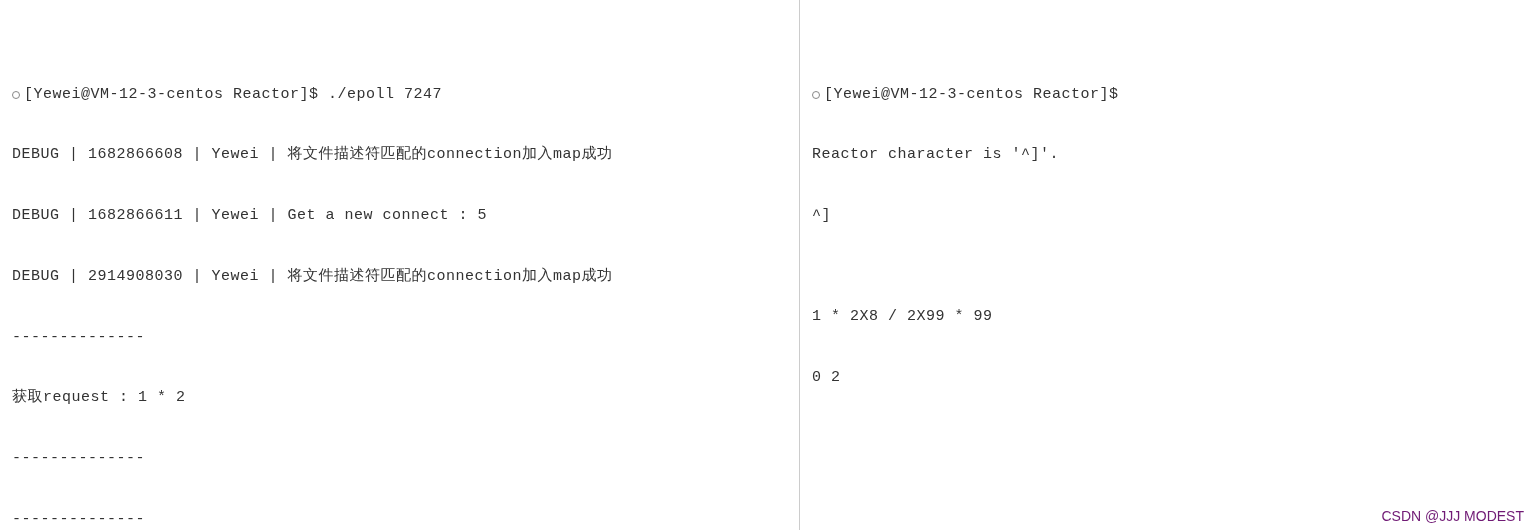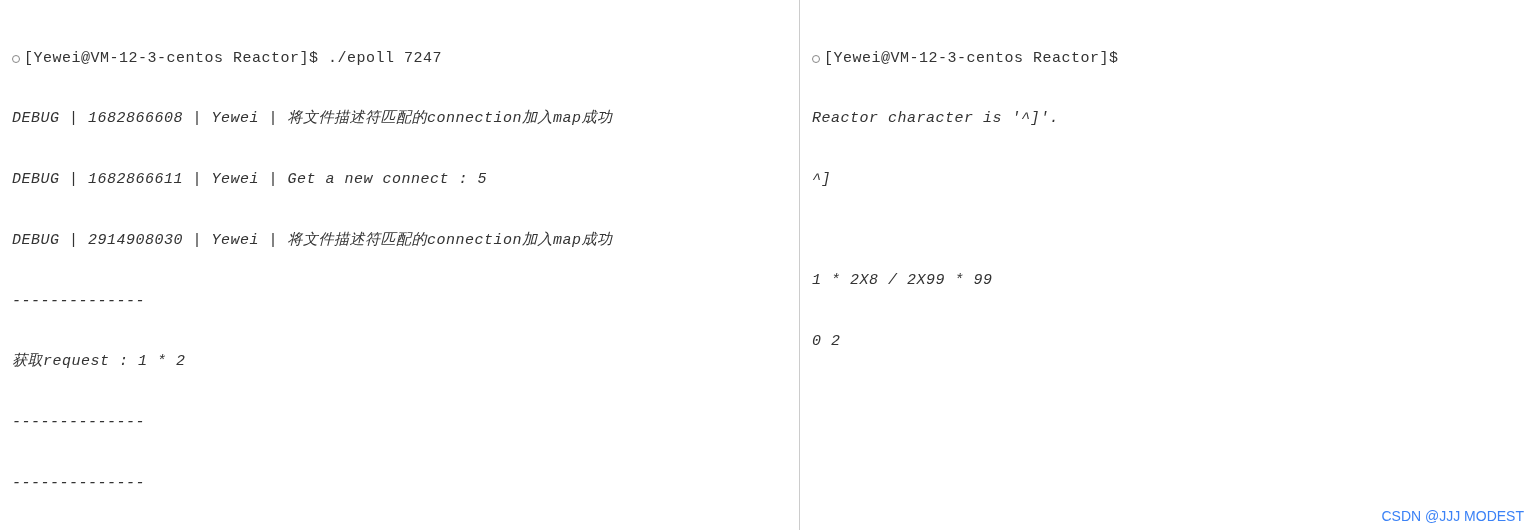--- a/index.html
+++ b/index.html
@@ -26,42 +26,42 @@
     .pane-left {
       width: 800px;
       border-right: 1px solid #cccccc;
     }
     .pane-right {
       flex: 1;
     }
     .prompt-line {
       display: flex;
       align-items: center;
+      margin-top: 36px;
     }
     .collapse-icon {
       display: inline-block;
       width: 8px;
       height: 8px;
       border: 1px solid #888888;
       border-radius: 50%;
       margin-right: 4px;
       position: relative;
       top: 0px;
     }
     .term-line {
       display: block;
-      font-style: italic;
     }
     .watermark {
       position: absolute;
       bottom: 6px;
       right: 12px;
       font-family: Arial, sans-serif;
       font-size: 14px;
-      color: #3b82f6;
+      color: #701a75;
       letter-spacing: 0;
     }
   </style>
 </head>
 <body>
 
 <div class="pane pane-left">
   <div class="prompt-line">
     <span class="collapse-icon"></span><span>[Yewei@VM-12-3-centos Reactor]$ </span><span>./epoll 7247</span>
   </div>

